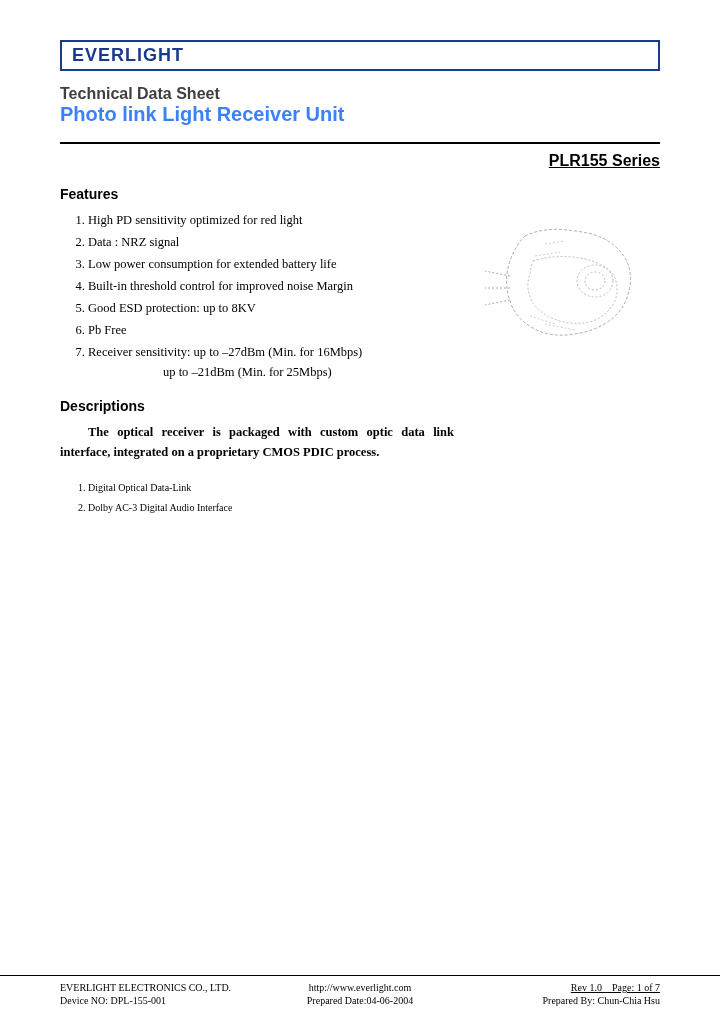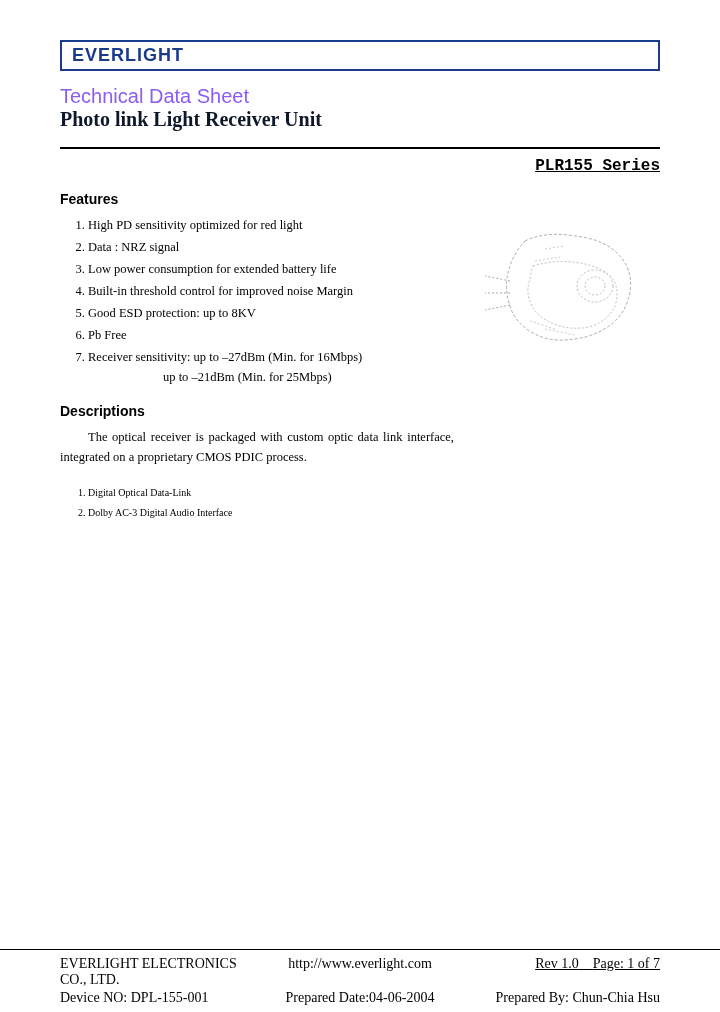--- a/index.html
+++ b/index.html
@@ -31,38 +31,38 @@
       font-weight: 900;
       font-size: 18px;
       color: #1a3a8c;
       letter-spacing: 1px;
     }
     .title-block {
       margin-bottom: 6px;
     }
     .title-line1 {
       font-family: Arial, sans-serif;
+      font-size: 16px;
+      font-weight: bold;
+      color: #404040;
+    }
+    .title-line2 {
+      font-family: Liberation Sans, sans-serif;
       font-size: 20px;
-      font-weight: normal;
-      color: #8b5cf6;
-    }
-    .title-line2 {
-      font-family: Liberation Serif, serif;
-      font-size: 20px;
-      font-weight: bold;
-      color: #0f172a;
+      font-weight: bold;
+      color: #3b82f6;
     }
     .divider {
       border: none;
       border-top: 2px solid #000;
       margin: 10px 0 8px 0;
     }
     .series-line {
       text-align: right;
-      font-family: Liberation Mono, monospace;
+      font-family: Liberation Sans, sans-serif;
       font-size: 16px;
       font-weight: bold;
       text-decoration: underline;
       margin-bottom: 16px;
     }
     .content-area {
       display: flex;
       flex-direction: row;
       gap: 6px;
     }
@@ -94,20 +94,21 @@
     }
     .descriptions-section {
       margin-bottom: 16px;
     }
     .desc-para {
       text-align: justify;
       font-size: 12.5px;
       line-height: 1.6;
       margin-bottom: 6px;
       text-indent: 28px;
+      font-weight: bold;
     }
     .applications-section {
       margin-bottom: 16px;
     }
     .app-list {
       list-style: decimal;
       padding-left: 28px;
       line-height: 2;
       font-size: 10px;
     }
@@ -124,21 +125,21 @@
       border-top: 1.5px solid #000;
       padding: 6px 60px;
       display: flex;
       flex-direction: column;
       gap: 2px;
     }
     .footer-row {
       display: flex;
       flex-direction: row;
       justify-content: center;
-      font-size: 14px;
+      font-size: 10px;
     }
     .footer-col {
       flex: 1;
     }
   </style>
 </head>
 <body>
 
 <div class="page">
 

